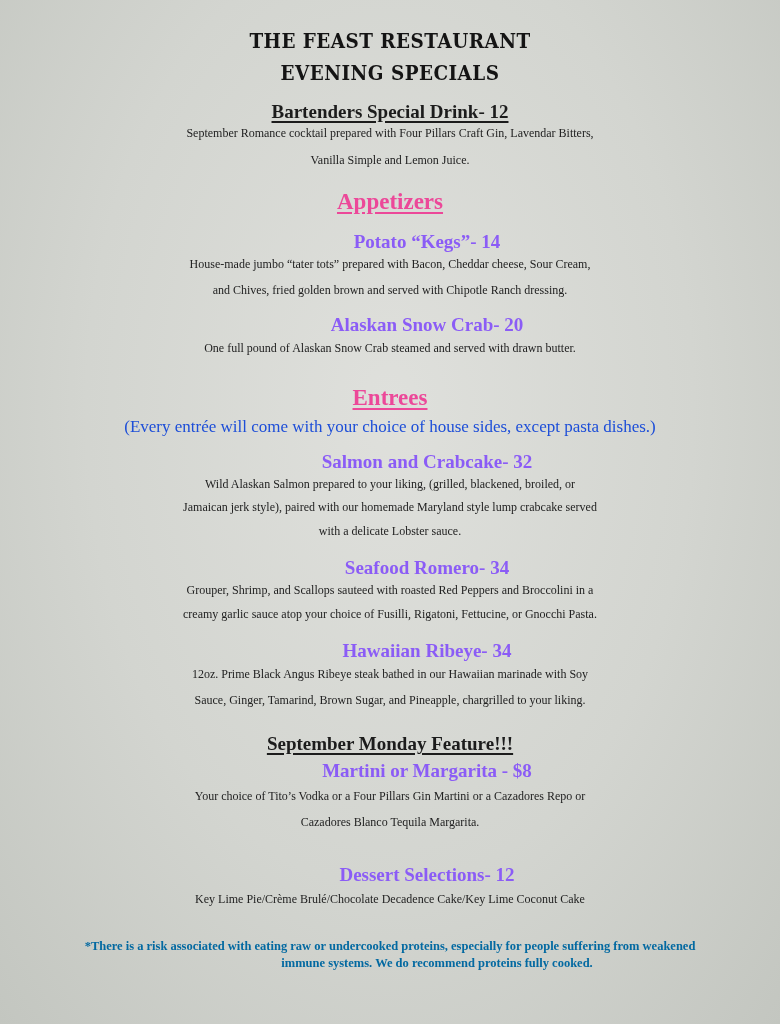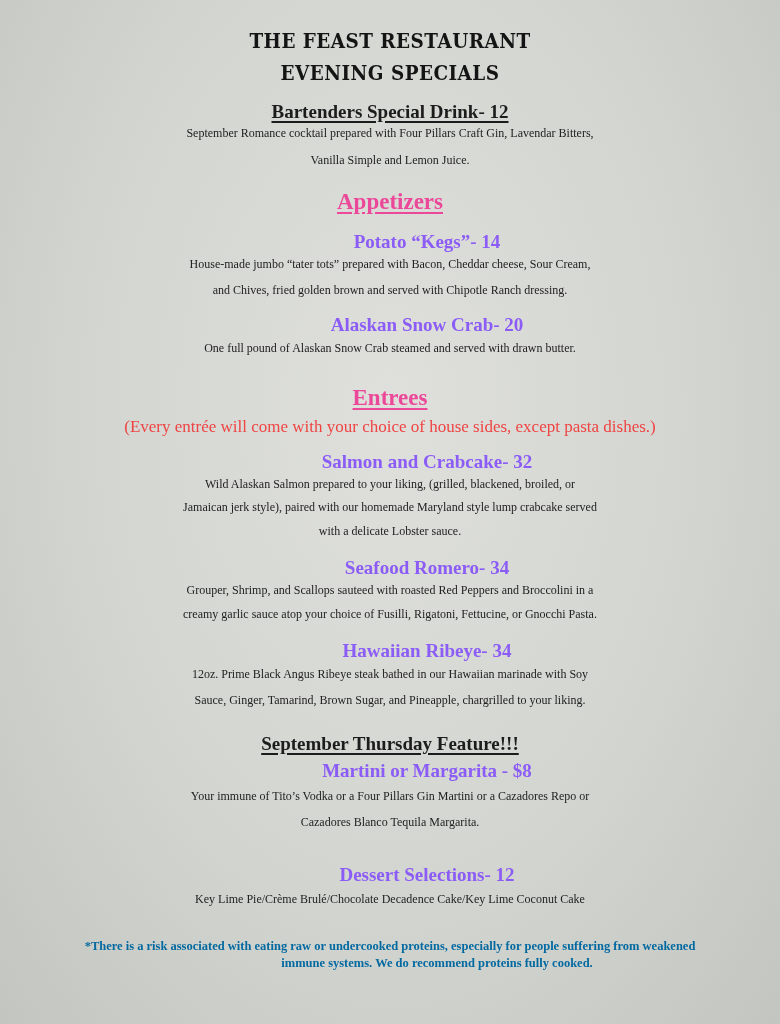--- a/index.html
+++ b/index.html
@@ -56,21 +56,21 @@
       font-size: 19px;
       color: #8b5cf6;
       padding-left: 37px;
     }
     .desc {
       font-size: 12px;
       color: #222;
     }
     .note {
       font-size: 17px;
-      color: #ef4444;
+      color: #1d4ed8;
     }
     .footnote {
       font-weight: bold;
       font-size: 12.5px;
       color: #0369a1;
     }
   </style>
 </head>
 <body>
 
@@ -101,23 +101,23 @@
   <div class="line desc" style="top:524px;">with a delicate Lobster sauce.</div>
 
   <div class="line item-head" style="top:557px;">Seafood Romero- 34</div>
   <div class="line desc" style="top:583px;">Grouper, Shrimp, and Scallops sauteed with roasted Red Peppers and Broccolini in a</div>
   <div class="line desc" style="top:607px;">creamy garlic sauce atop your choice of Fusilli, Rigatoni, Fettucine, or Gnocchi Pasta.</div>
 
   <div class="line item-head" style="top:640px;">Hawaiian Ribeye- 34</div>
   <div class="line desc" style="top:667px;">12oz. Prime Black Angus Ribeye steak bathed in our Hawaiian marinade with Soy</div>
   <div class="line desc" style="top:693px;">Sauce, Ginger, Tamarind, Brown Sugar, and Pineapple, chargrilled to your liking.</div>
 
-  <div class="line sub-head" style="top:733px;">September Thursday Feature!!!</div>
+  <div class="line sub-head" style="top:733px;">September Monday Feature!!!</div>
   <div class="line item-head" style="top:760px;">Martini or Margarita - $8</div>
-  <div class="line desc" style="top:789px;">Your immune of Tito’s Vodka or a Four Pillars Gin Martini or a Cazadores Repo or</div>
+  <div class="line desc" style="top:789px;">Your choice of Tito’s Vodka or a Four Pillars Gin Martini or a Cazadores Repo or</div>
   <div class="line desc" style="top:815px;">Cazadores Blanco Tequila Margarita.</div>
 
   <div class="line item-head" style="top:864px;">Dessert Selections- 12</div>
   <div class="line desc" style="top:892px;">Key Lime Pie/Crème Brulé/Chocolate Decadence Cake/Key Lime Coconut Cake</div>
 
   <div class="line footnote" style="top:939px;">*There is a risk associated with eating raw or undercooked proteins, especially for people suffering from weakened</div>
   <div class="line footnote" style="top:956px;margin-left:47px;">immune systems. We do recommend proteins fully cooked.</div>
 
 </div>
 

